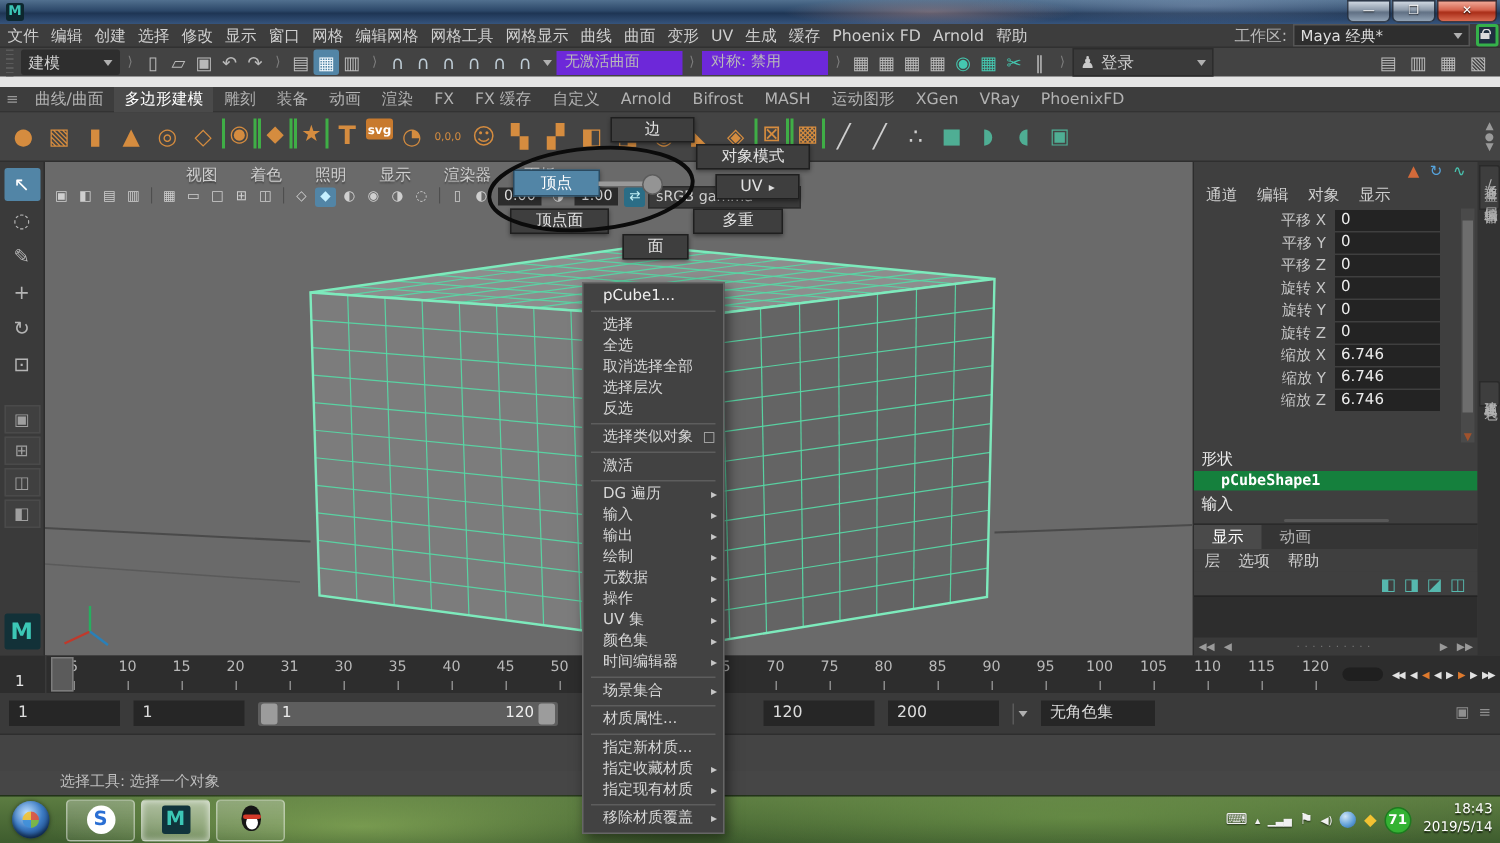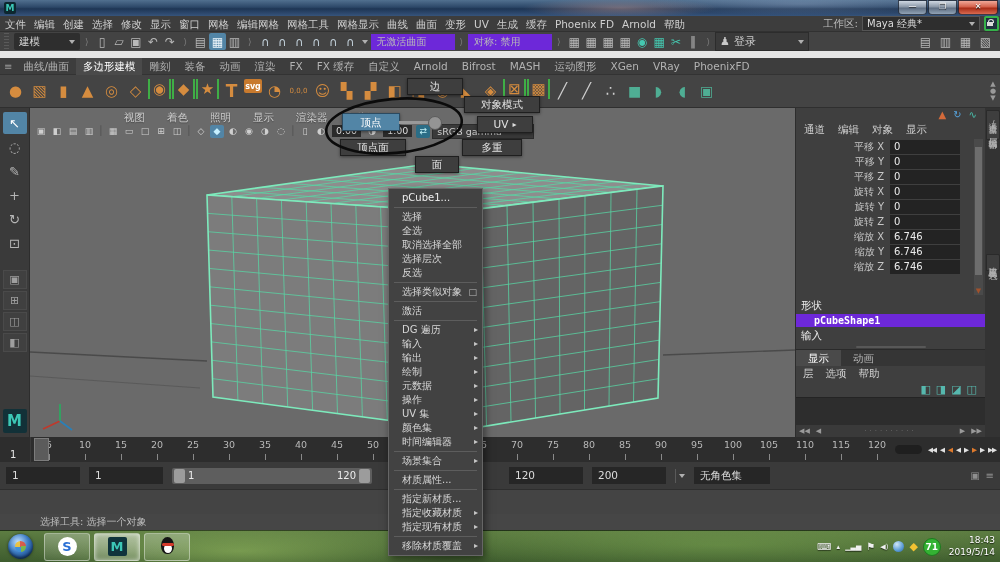--- a/index.html
+++ b/index.html
@@ -101,21 +101,21 @@
   #rp-menus{height:15px;display:flex;gap:13px;padding-left:8px;align-items:center;color:#cfcfcf;font-size:10.5px}
   #ch-area{position:relative;height:158px;padding-top:2px}
   .ch-row{display:flex;height:15px;align-items:center}
   .ch-name{width:88px;text-align:right;padding-right:6px;color:#c6c6c6;font-size:10px}
   .ch-val{width:62px;background:#232323;color:#ececec;font-size:10px;padding:0 4px;height:14px;line-height:14px}
   #ch-vscroll{position:absolute;right:2px;top:2px;bottom:2px;width:9px;background:#4a4a4a}
   #ch-vscroll .thumb{position:absolute;left:1px;right:1px;top:8px;bottom:20px;background:#6d6d6d}
   #ch-vscroll .sdn{position:absolute;left:0;right:0;bottom:0;text-align:center;color:#a0522d;font-size:7px;line-height:8px}
   .rp-sec-h{color:#eaeaea;font-size:10.5px;padding:2px 5px 1px}
   .rp-node{color:#fff;font-weight:bold;font-size:10px;font-family:"DejaVu Sans Mono",monospace;padding:1px 0 1px 18px}
-  .rp-node.band{background:#6d28d9}
+  .rp-node.band{background:#15803d}
   #rp-splitter{height:5px;display:flex;align-items:center;justify-content:center}
   #rp-splitter div{width:70px;height:2px;background:#585858;border-radius:1px}
   #le-tabs{height:16px;display:flex;background:#353535;border-top:1px solid #2a2a2a}
   .le-tab{padding:0 12px;line-height:16px;color:#b5b5b5;font-size:10.5px}
   .le-tab.active{background:#4a4a4a;color:#fff}
   #le-menus{height:15px;display:flex;gap:12px;padding-left:7px;align-items:center;color:#cfcfcf;font-size:10.5px;background:#3f3f3f}
   #le-icons{height:16px;display:flex;justify-content:flex-end;gap:5px;padding-right:8px;align-items:center;color:#56b8ae;font-size:11px}
   #le-list{flex:1;background:#2d2d2d;border-top:1px solid #242424}
   #rp-hscroll{height:12px;background:#3a3a3a;display:flex;align-items:center;color:#9a9a9a;font-size:7px;border-top:1px solid #2d2d2d}
   #rp-hscroll .mid{flex:1;text-align:center;letter-spacing:3px;color:#777}
@@ -597,21 +597,21 @@
   <div id="timeline" class="abs">
     <div id="tl-left">
       <span id="tl-cur">1</span>
     </div>
     <div id="tl-strip">
       <div id="ticks">
           <div class="tick"><span>5</span></div>
           <div class="tick"><span>10</span></div>
           <div class="tick"><span>15</span></div>
           <div class="tick"><span>20</span></div>
-          <div class="tick"><span>25</span></div>
+          <div class="tick"><span>31</span></div>
           <div class="tick"><span>30</span></div>
           <div class="tick"><span>35</span></div>
           <div class="tick"><span>40</span></div>
           <div class="tick"><span>45</span></div>
           <div class="tick"><span>50</span></div>
           <div class="tick"><span>55</span></div>
           <div class="tick"><span>60</span></div>
           <div class="tick"><span>65</span></div>
           <div class="tick"><span>70</span></div>
           <div class="tick"><span>75</span></div>

